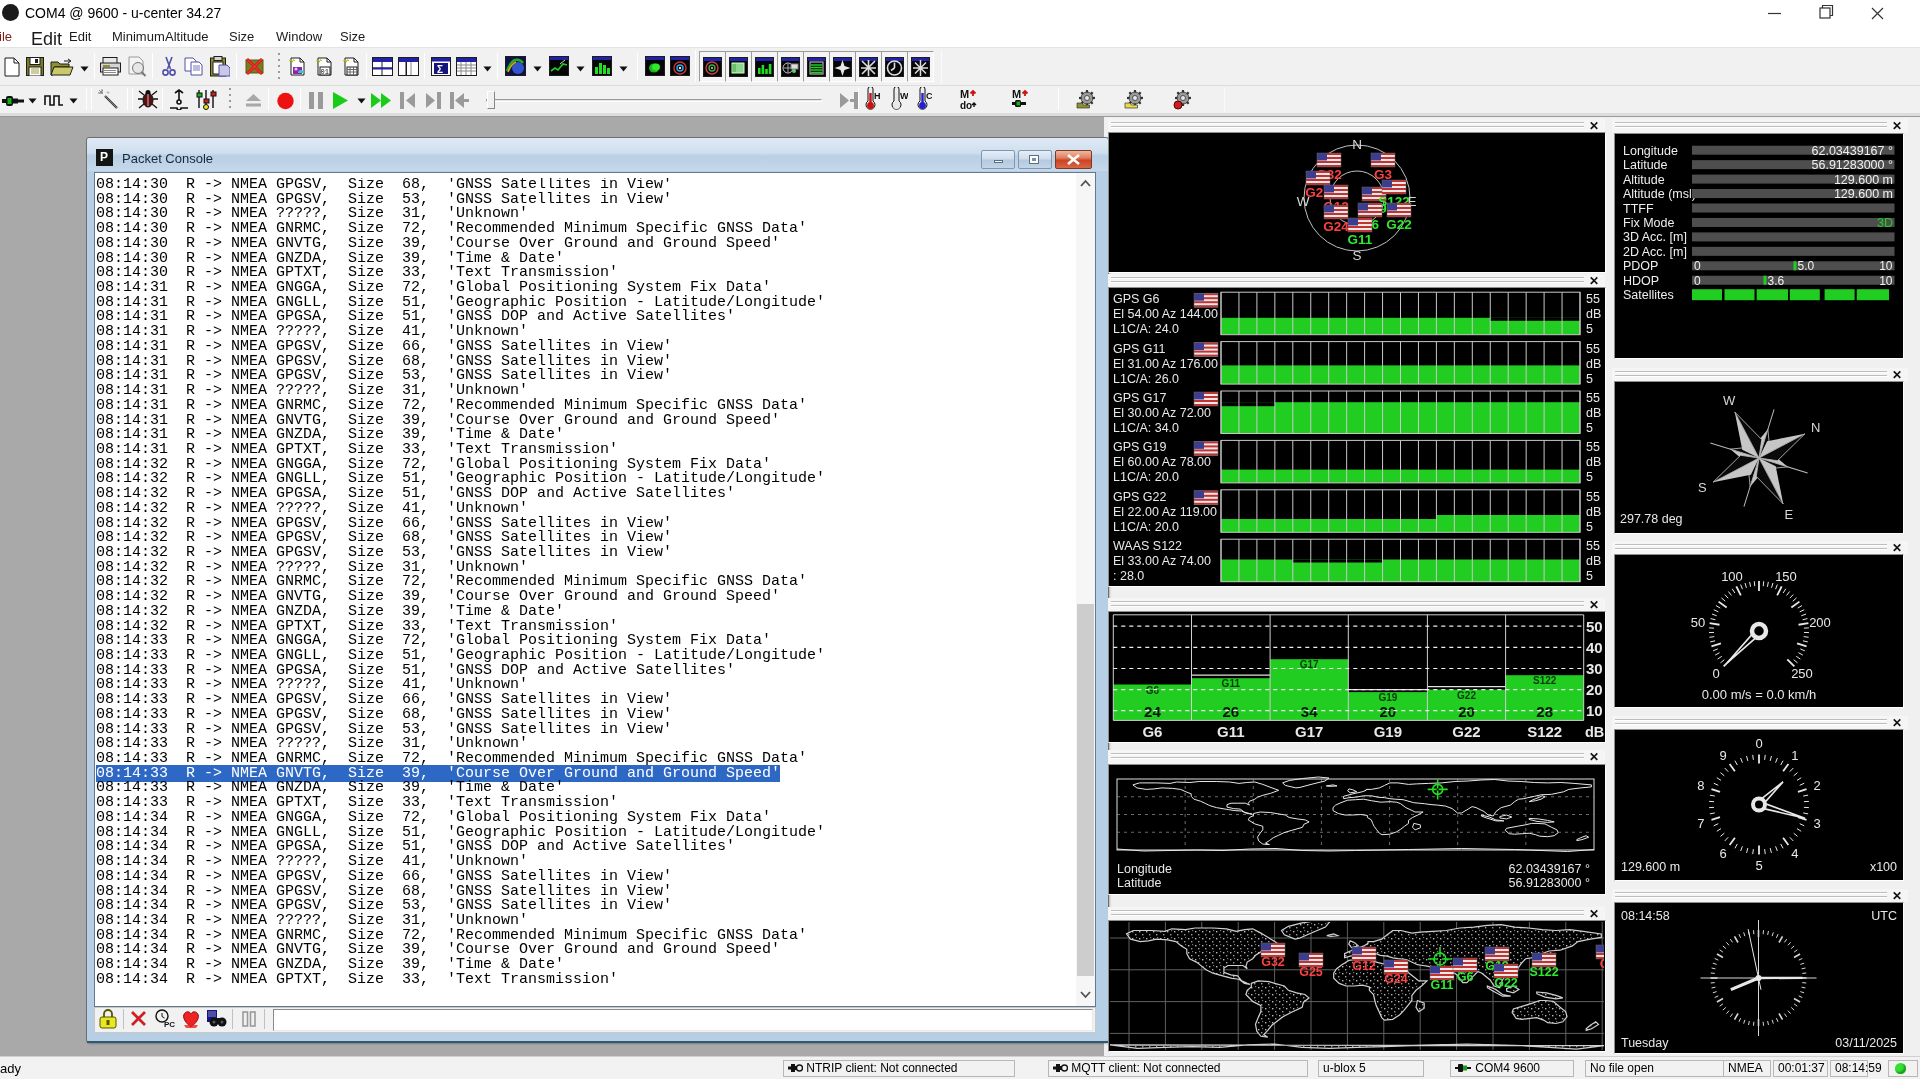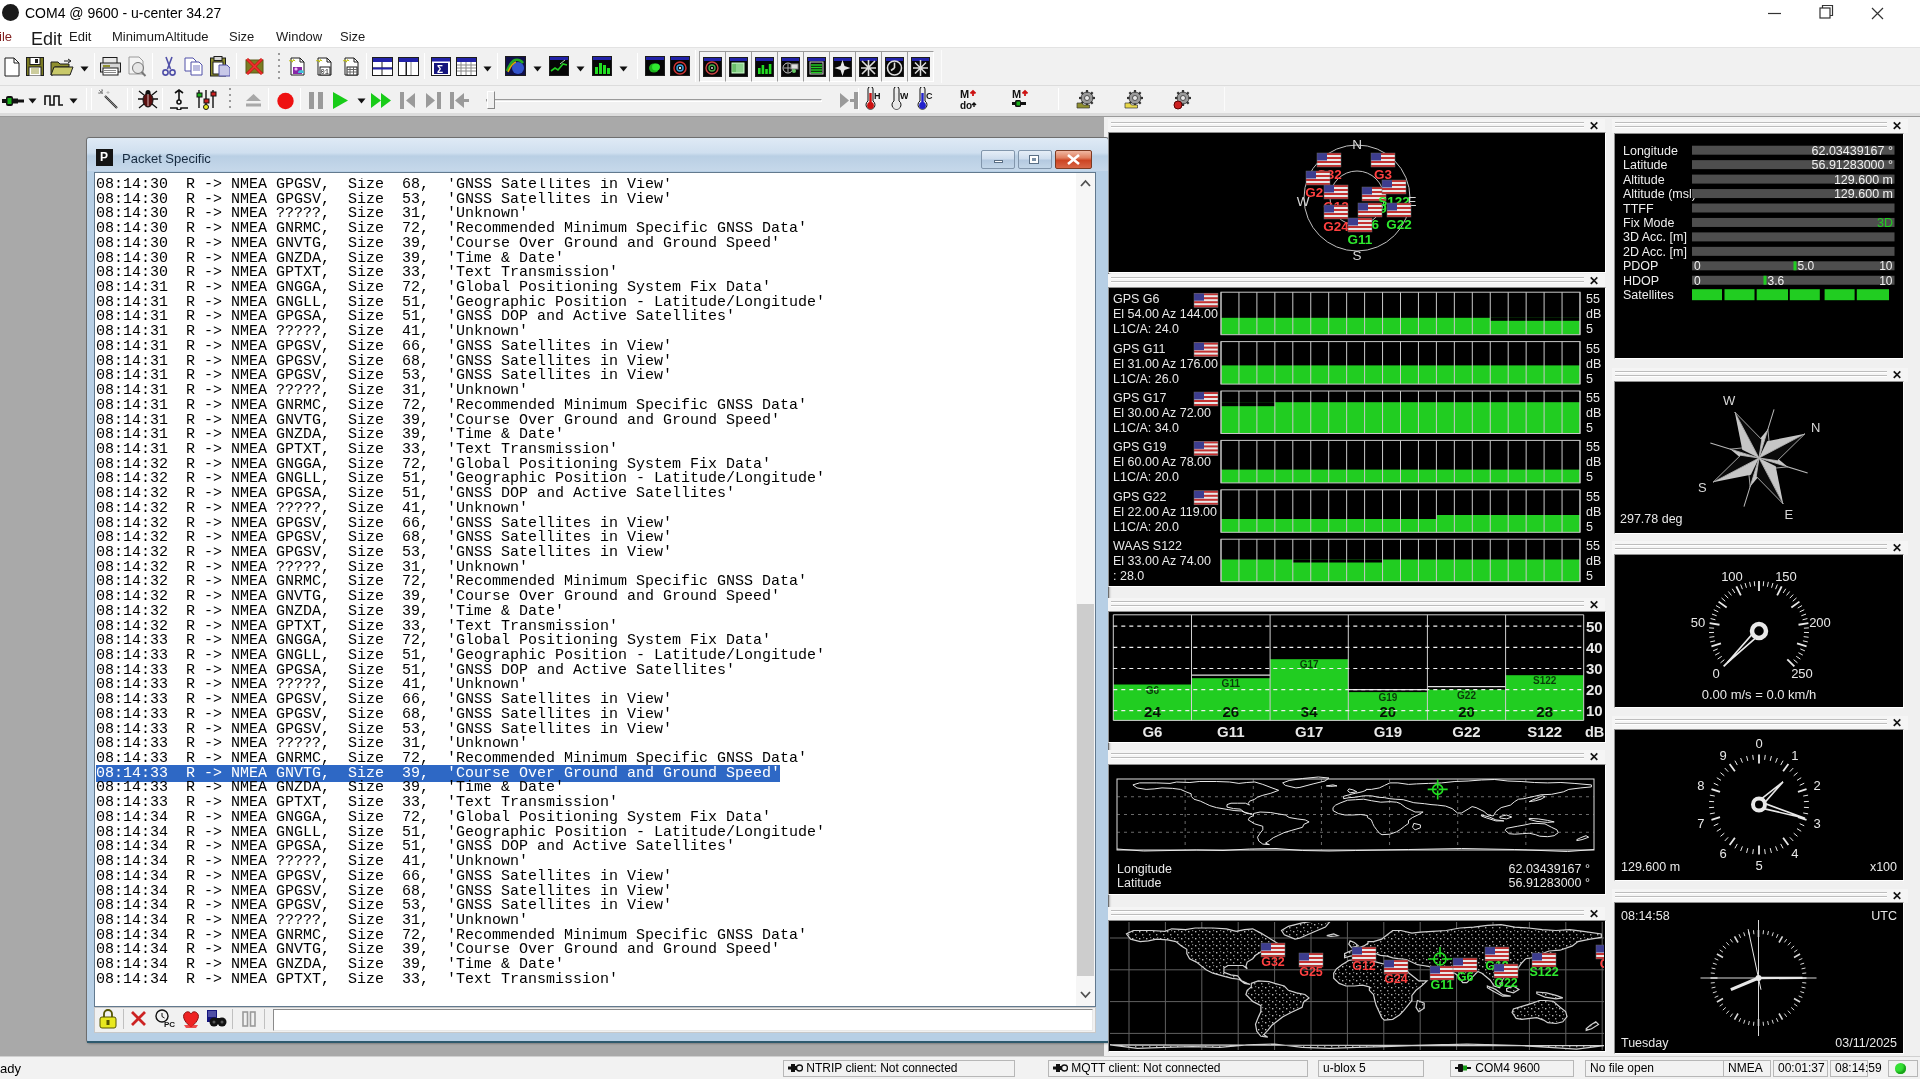--- a/index.html
+++ b/index.html
@@ -502,21 +502,21 @@
     </g>
     <circle cx="6" cy="17" r="4" fill="#cc2020" stroke="#5a0000"></circle>
   </svg>
 <div class="ab" style="left:941px;top:50px;width:1px;height:33px;background:#d5d5d5;border-right:1px solid #fbfbfb"></div>
 <div class="ab" style="left:1224px;top:87px;width:1px;height:24px;background:#d5d5d5;border-right:1px solid #fbfbfb"></div>
 
 <div class="ab" style="left:86px;top:137px;width:1023px;height:906px;background:#b7cfe5;border:1px solid #6e6e6e;border-radius:3px;box-shadow:1px 1px 2px rgba(0,0,0,0.25)"></div>
 <div class="ab" style="left:87px;top:138px;width:1021px;height:33px;background:linear-gradient(#dfeaf5,#cfdfef 45%,#b9cfe4 55%,#c6d8ea);border-radius:3px 3px 0 0"></div>
 <div class="ab" style="left:96px;top:149px;width:17px;height:17px;background:#141414;clip-path:polygon(0 0,100%% 0,100%% 70%%,70%% 100%%,0 100%%)"></div>
 <div class="ab" style="left:100px;top:150px;font-size:12px;font-weight:bold;color:#fff">P</div>
-<div class="ab tt" style="left:122px;top:151px;font-size:13px;color:#16293e">Packet Specific</div>
+<div class="ab tt" style="left:122px;top:151px;font-size:13px;color:#16293e">Packet Console</div>
 <div class="ab" style="left:981px;top:150px;width:34px;height:19px;background:linear-gradient(#e6eef7,#cfdded 45%,#b4c9e0 55%,#c3d6e8);border:1px solid #8296ac;border-radius:2px"></div>
 <div class="ab" style="left:994px;top:160px;width:9px;height:3px;background:#fff;border:1px solid #5a6f85"></div>
 <div class="ab" style="left:1018px;top:150px;width:34px;height:19px;background:linear-gradient(#e6eef7,#cfdded 45%,#b4c9e0 55%,#c3d6e8);border:1px solid #8296ac;border-radius:2px"></div>
 <div class="ab" style="left:1029px;top:155px;width:10px;height:9px;background:#fff;border:1px solid #5a6f85"></div>
 <div class="ab" style="left:1032px;top:158px;width:4px;height:3px;background:#7a8fa5"></div>
 <div class="ab" style="left:1055px;top:150px;width:37px;height:19px;background:linear-gradient(#f0b8a2,#e08060 40%,#cc4422 55%,#d86646);border:1px solid #7c3a22;border-radius:2px"></div>
 <svg class="ab" style="left:1066px;top:154px" width="15" height="11" viewBox="0 0 15 11">
     <path d="M2 1 L13 10 M13 1 L2 10" stroke="#fff" stroke-width="2.6"></path>
   </svg>
 <div class="ab" style="left:94px;top:172px;width:1002px;height:835px;background:#fff;border:1px solid #62798e"></div>

